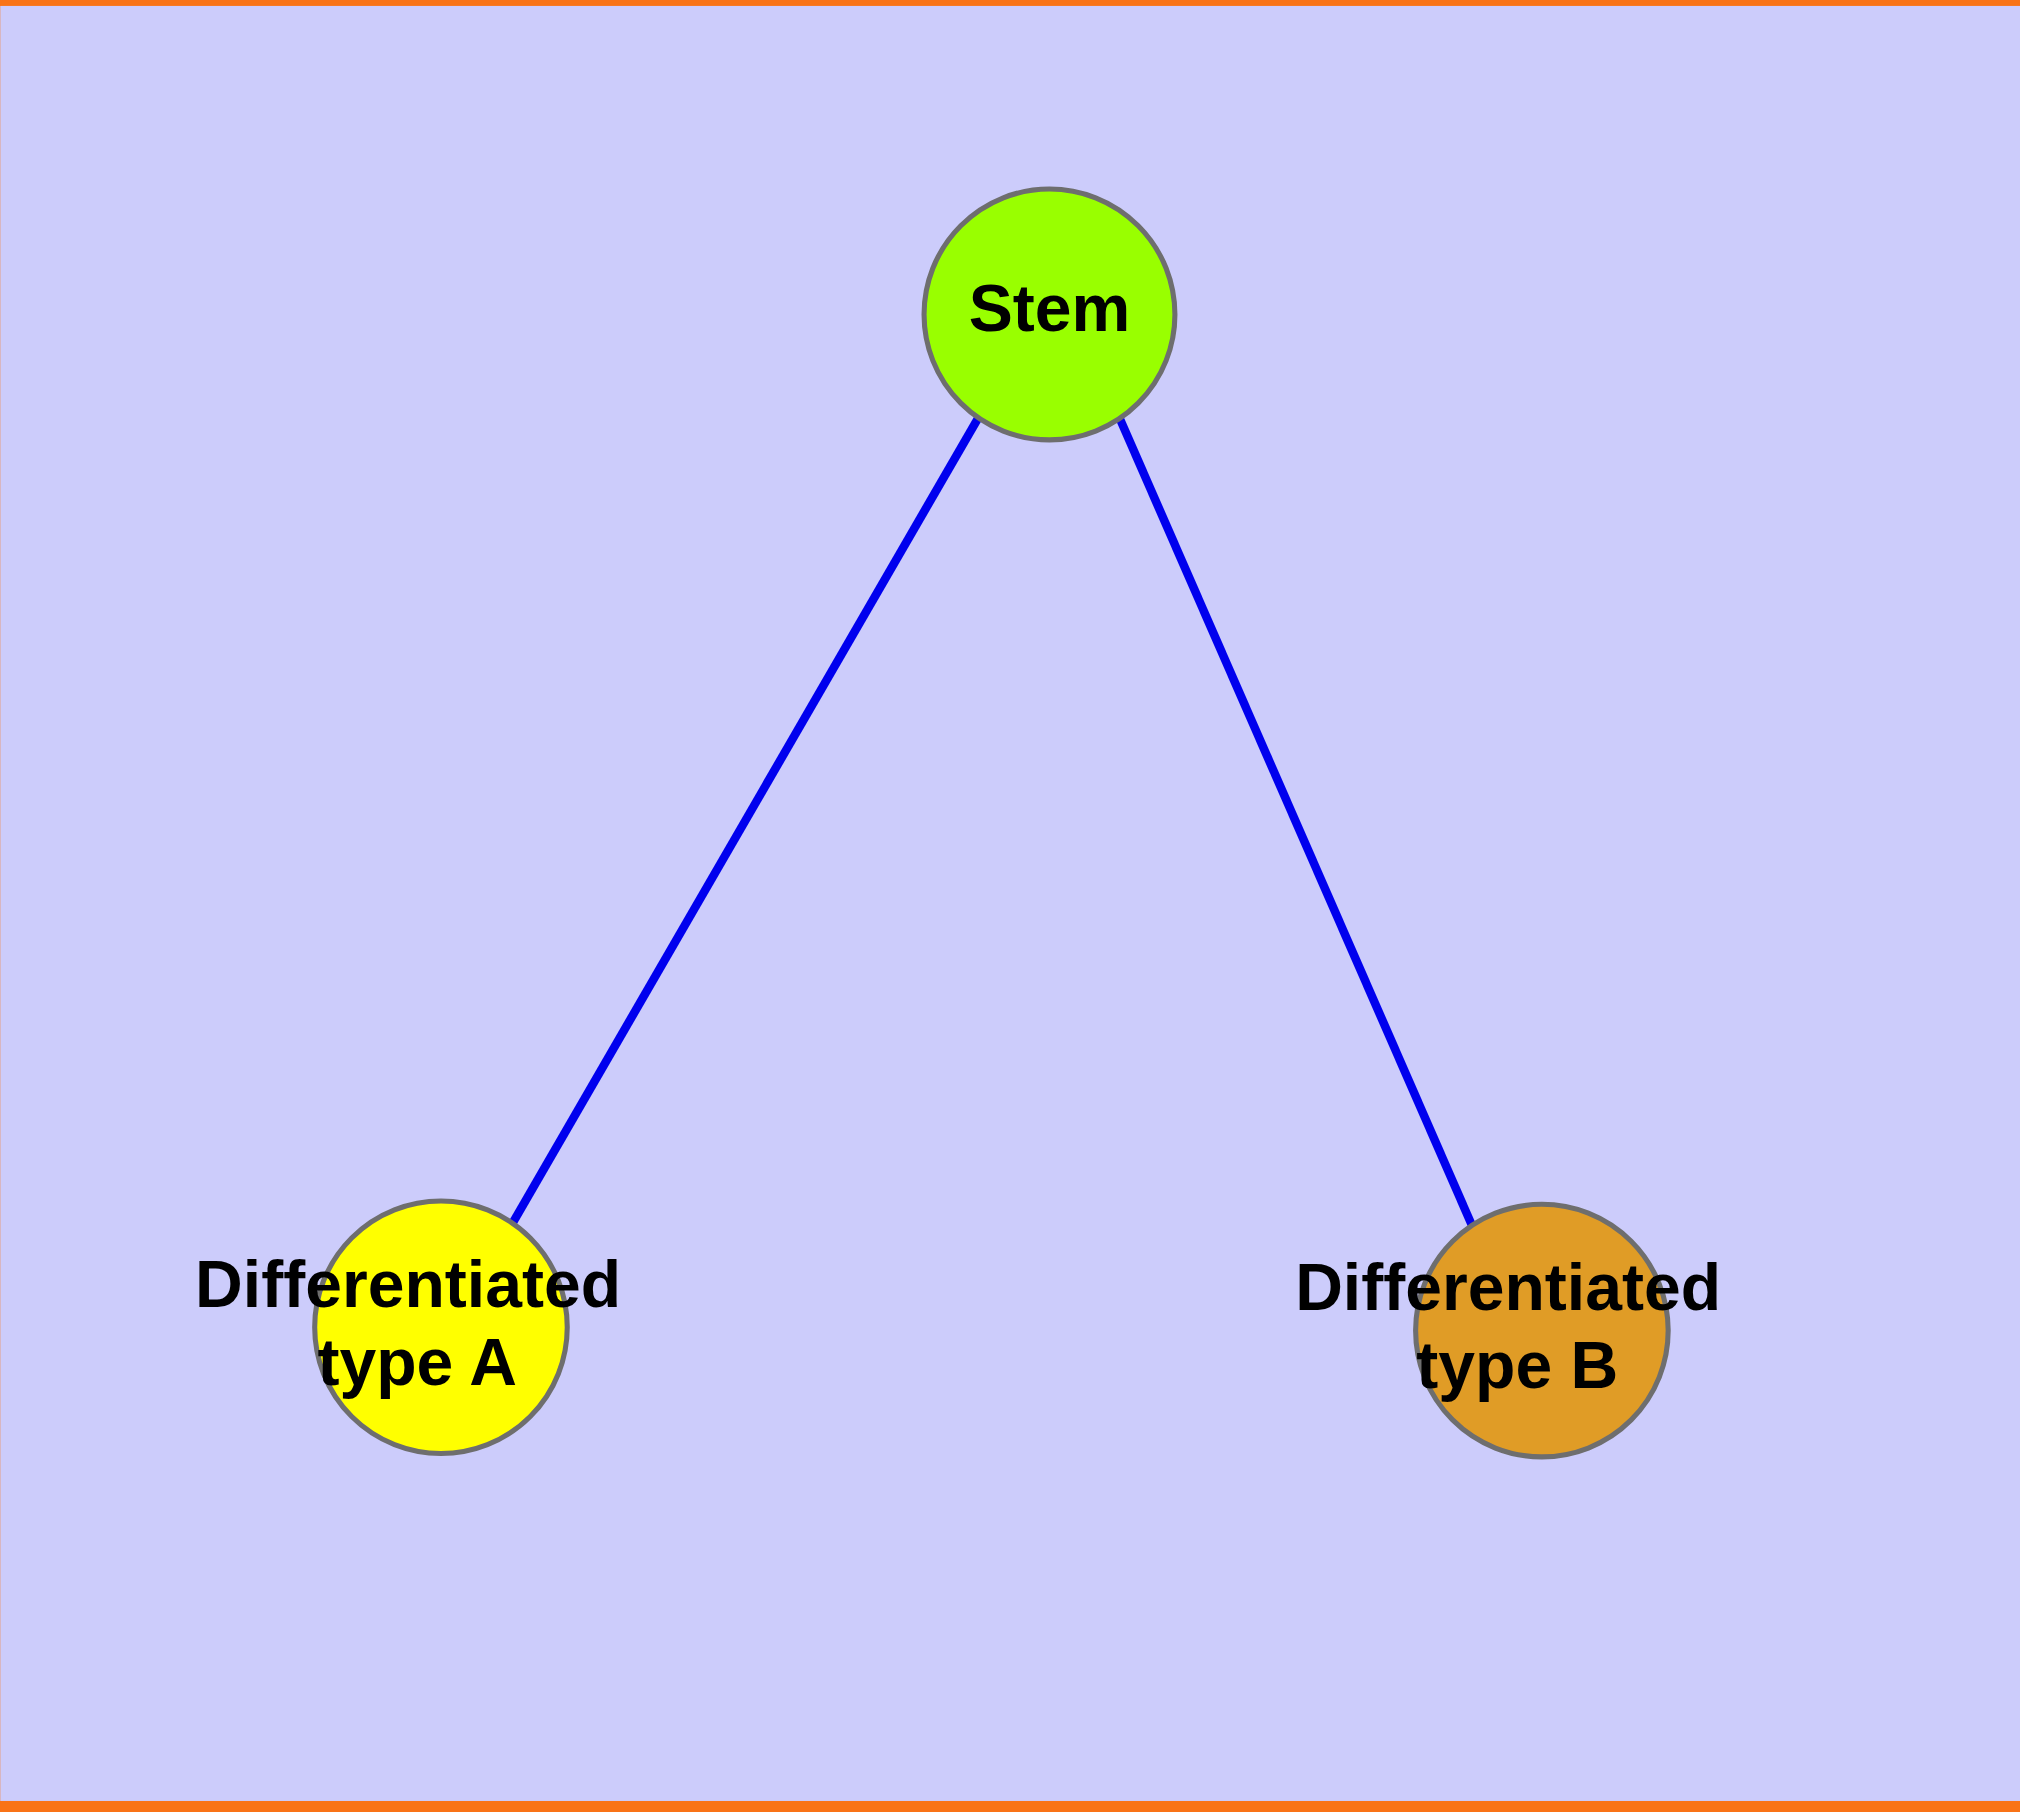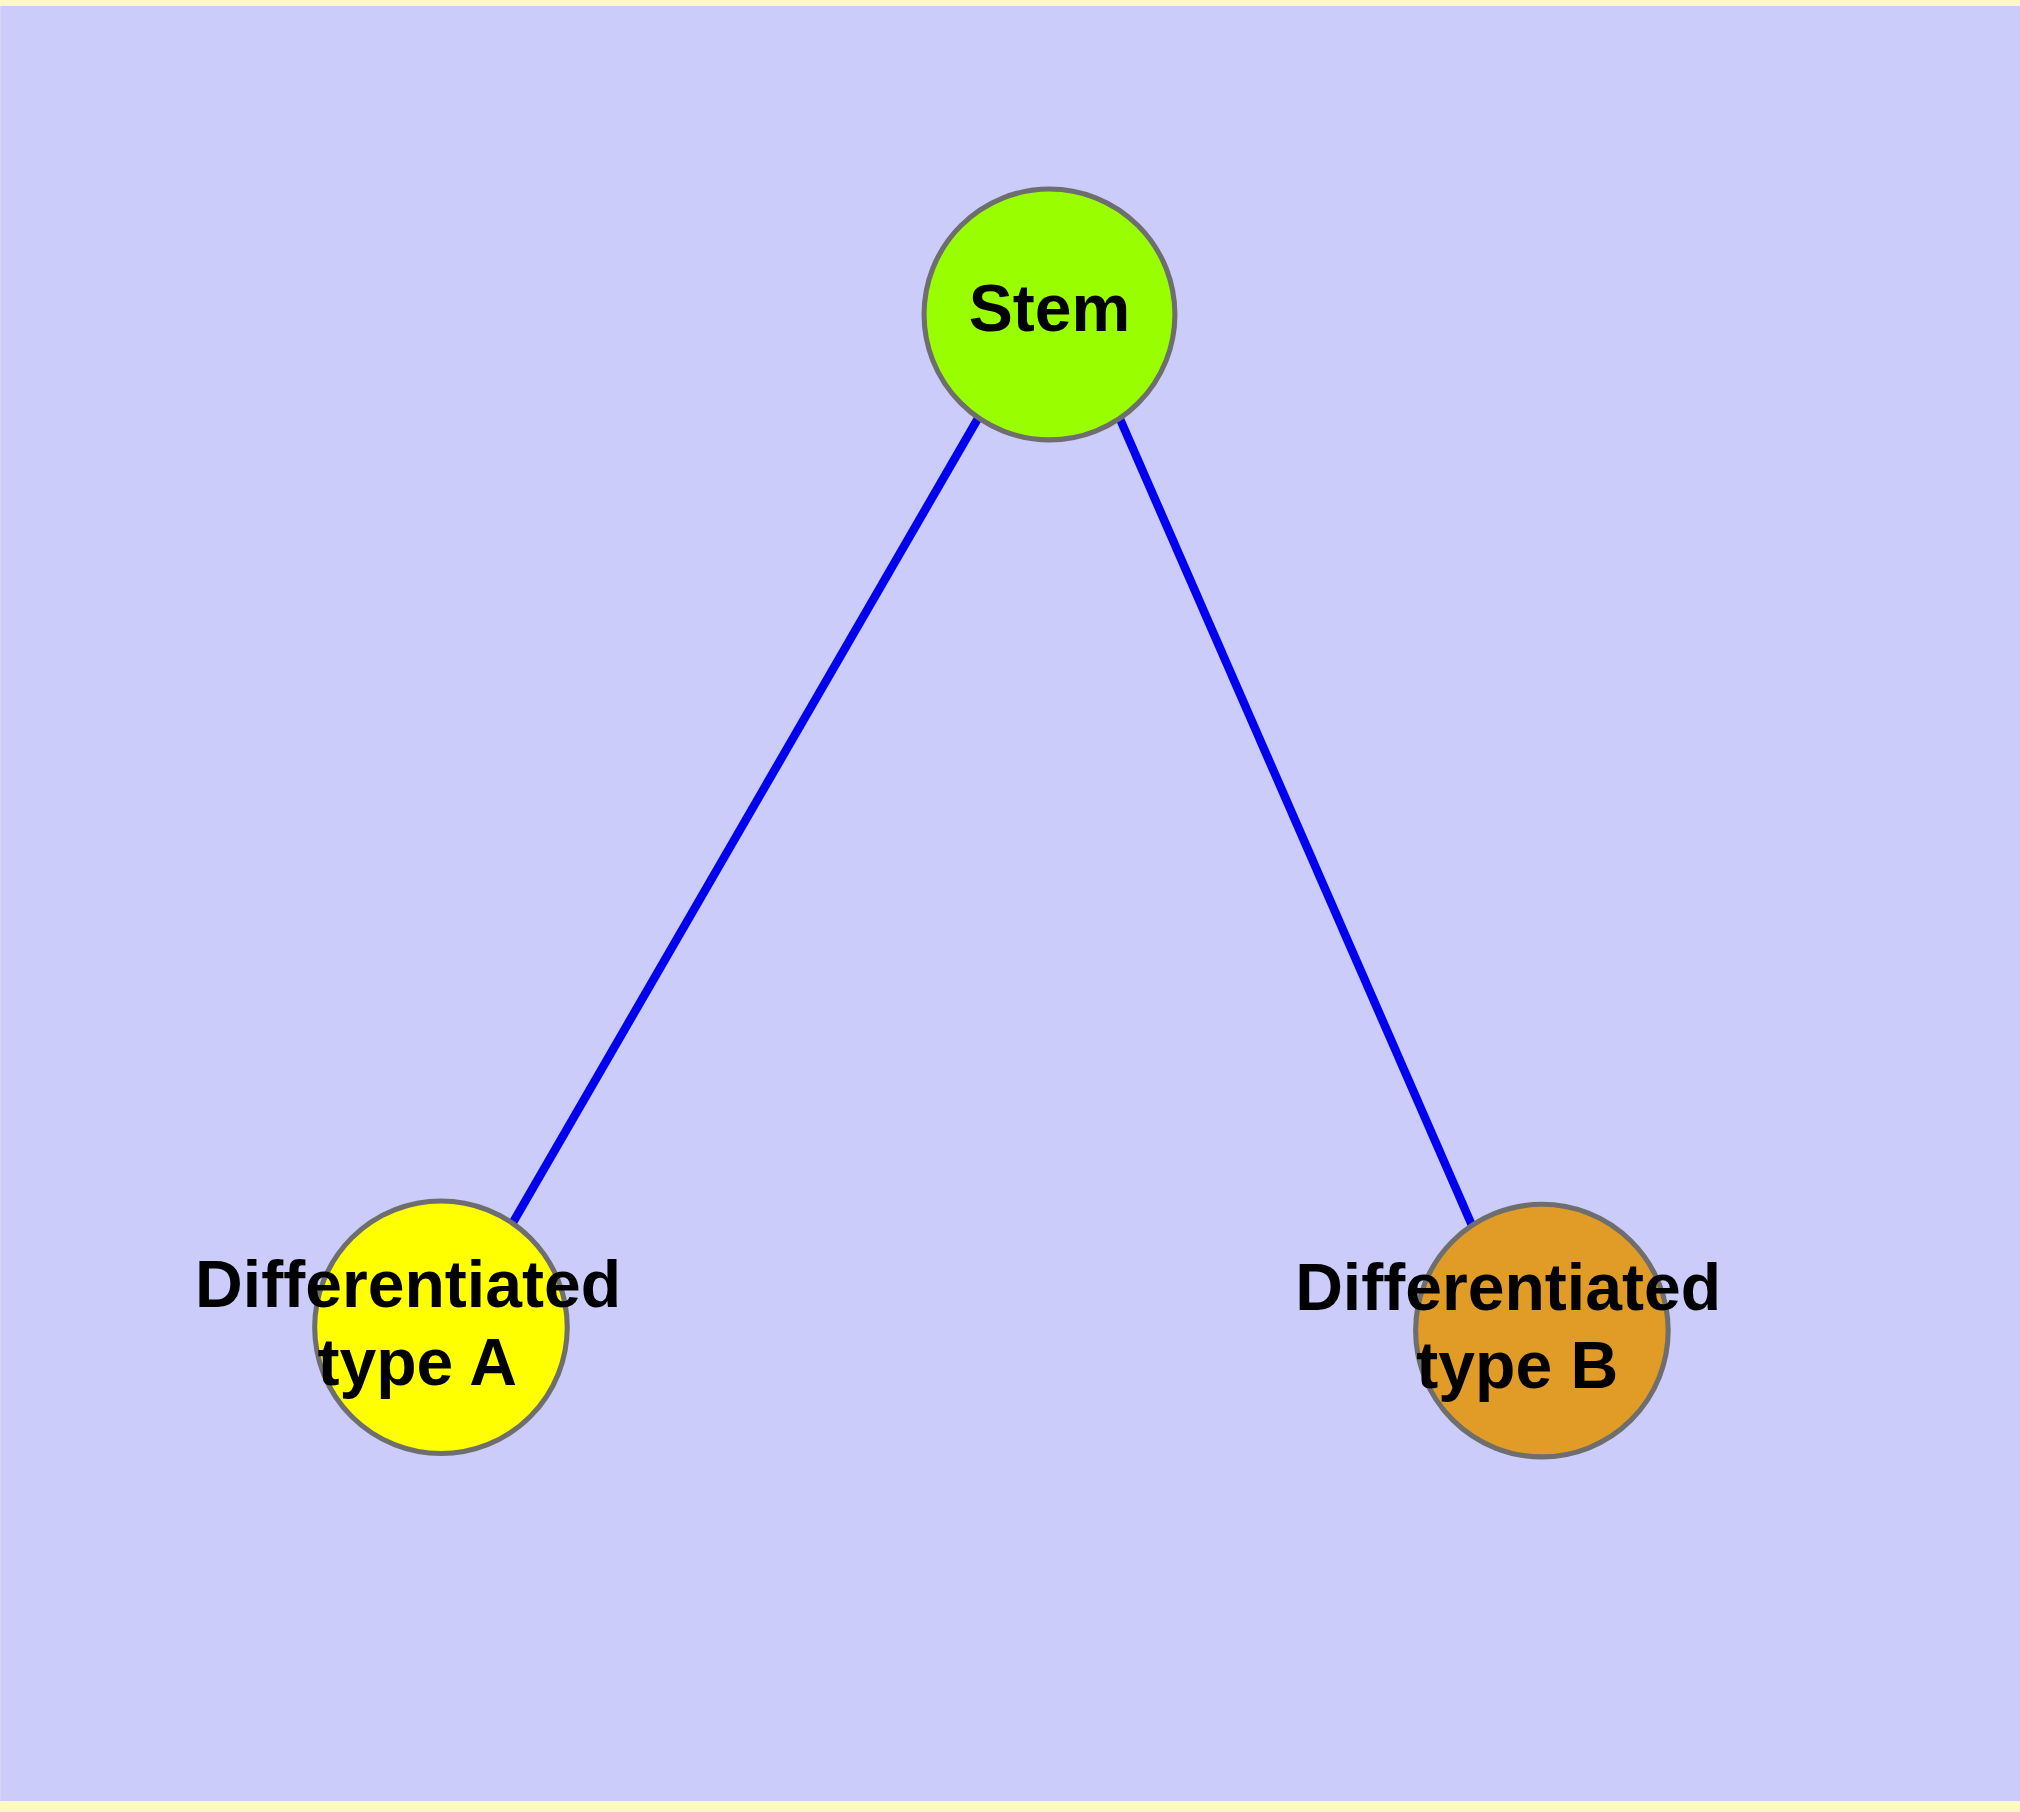--- a/index.html
+++ b/index.html
@@ -31,21 +31,21 @@
     font-family: "Liberation Sans", sans-serif;
     font-weight: bold;
     fill: #000000;
     text-anchor: middle;
     dominant-baseline: middle;
   }
 </style>
 </head>
 <body>
 
-<div id="graph-canvas" style="background: #fef9c3;">
+<div id="graph-canvas" style="background: #f97316;">
   <svg id="graph-svg" viewBox="0 0 2384 2138">
 
     <rect id="plot-bg" x="0" y="7" width="2384" height="2118" fill="#ccccfb"></rect>
 
     <g>
       <line id="edge-0" x1="1154" y1="493" x2="604" y2="1444" stroke="#0000ee" stroke-width="10" stroke-linecap="butt"></line>
       <line id="edge-1" x1="1321" y1="494" x2="1737" y2="1447" stroke="#0000ee" stroke-width="10" stroke-linecap="butt"></line>
     </g>
 
     <g>

